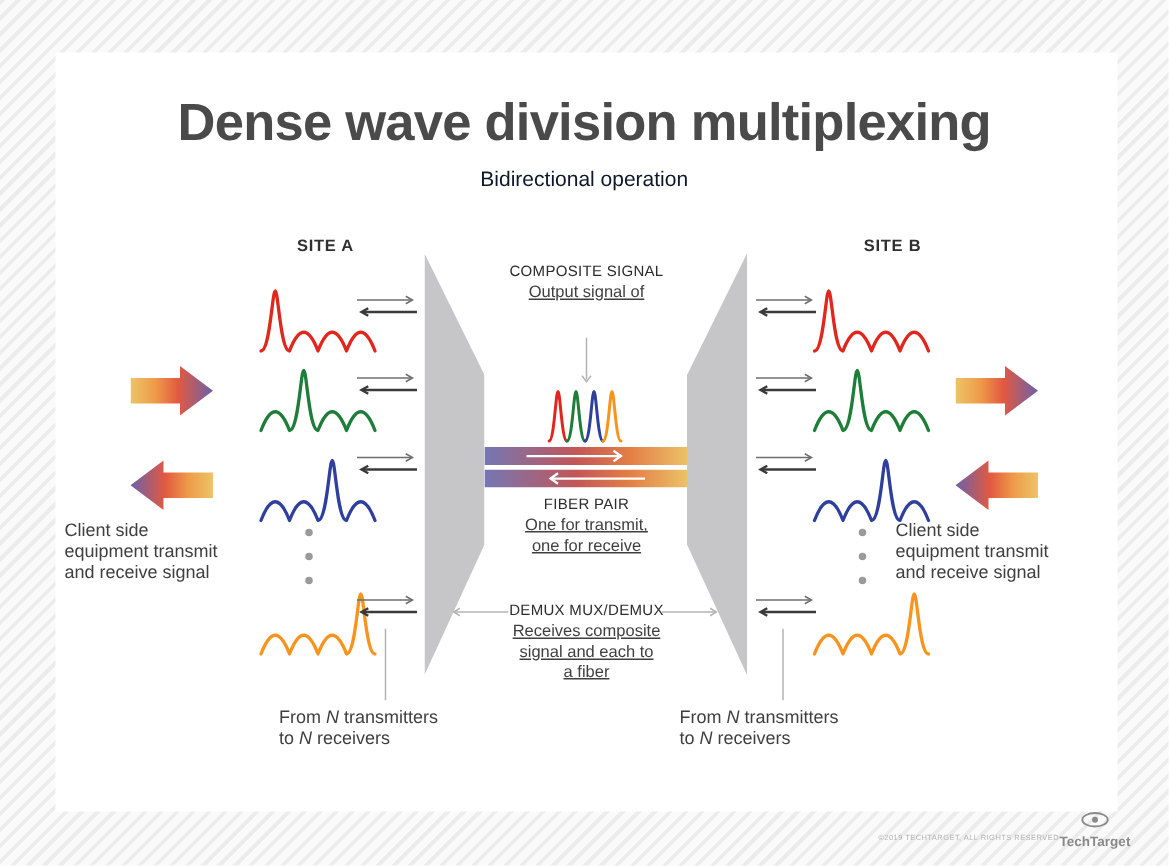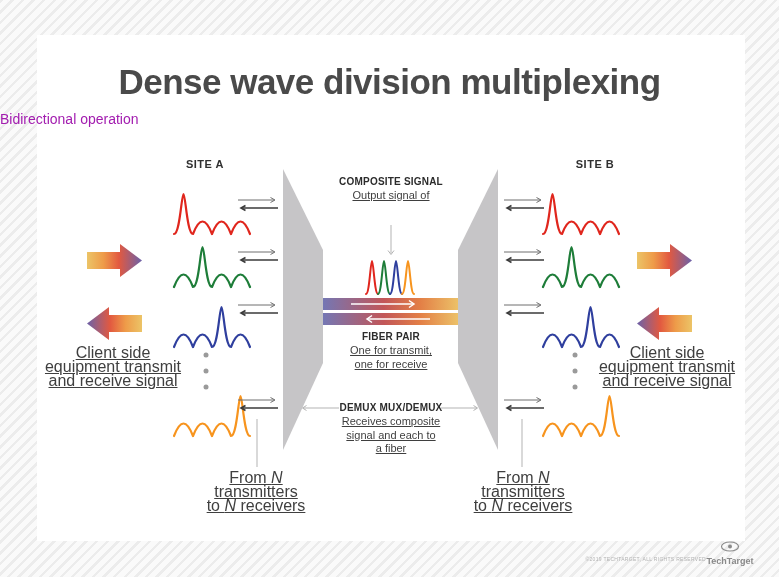--- a/index.html
+++ b/index.html
@@ -5,26 +5,26 @@
   html,body{margin:0;padding:0;}
   body{
     width:779px;height:577px;position:relative;overflow:hidden;
     font-family:"Liberation Sans",sans-serif;
     background:repeating-linear-gradient(135deg,#ececec 0 2.5px,#fafafa 2.5px 7.5px);
   }
   #app{position:absolute;inset:0;border-radius:25px;}
   .abs{position:absolute;}
   .card{left:37px;top:35px;width:708px;height:506px;background:#ffffff;}
   .title{left:0;width:779px;top:62px;text-align:center;font-size:35px;font-weight:bold;color:#4a4a4a;letter-spacing:-0.5px;}
-  .subtitle{left:0;width:779px;top:111px;text-align:left;font-size:14px;color:#a21caf;}
+  .subtitle{left:0;width:779px;top:111px;text-align:center;font-size:14px;color:#0f172a;}
   .site{width:100px;text-align:center;font-size:11px;font-weight:bold;color:#303030;letter-spacing:0.5px;}
   .ann{text-align:center;color:#3f3f3f;}
-  .ann-h{font-size:10px;font-weight:bold;color:#2c2c2c;letter-spacing:0.2px;margin-bottom:2px;}
+  .ann-h{font-size:10px;font-weight:normal;color:#2c2c2c;letter-spacing:0.2px;margin-bottom:2px;}
   .ann-l{font-size:11px;line-height:13.5px;text-decoration:underline;}
-  .client{width:140px;text-align:center;font-size:16px;line-height:14px;color:#3f3f3f;text-decoration:underline;}
+  .client{width:140px;font-size:12px;line-height:14px;color:#3f3f3f;}
   .wavepath{fill:none;stroke-width:2.2;stroke-linecap:round;stroke-linejoin:round;}
   .spikepath{fill:none;stroke-width:2;stroke-linecap:round;}
   .copyright{left:460px;top:556px;width:246px;text-align:right;font-size:5px;color:#b2b2b2;letter-spacing:0.3px;}
   .brand{left:708px;top:541px;width:44px;display:flex;flex-direction:column;align-items:center;gap:4px;}
   .brand-text{font-size:9px;font-weight:bold;color:#8a8a8a;}
   i{font-style:italic;}
 </style>
 </head>
 <body>
 
@@ -51,21 +51,21 @@
         <stop offset="1" stop-color="#6b61a9"></stop>
       </linearGradient>
     </defs>
   </svg>
 
   <div class="abs card"></div>
 
   <div class="abs title">Dense wave division multiplexing</div>
   <div class="abs subtitle">Bidirectional operation</div>
 
-  <div class="abs site" style="left:155px;top:158px">SITE A</div>
+  <div class="abs site" style="left:167px;top:158px">SITE A</div>
   <div class="abs site" style="left:545px;top:158px">SITE B</div>
 
   <svg class="abs" style="left:87px;top:243px" width="56" height="35">
     <polygon points="0,9 33,9 33,1 55,17.5 33,34 33,26 0,26" fill="url(#arrGradR)"></polygon>
   </svg>
   <svg class="abs" style="left:87px;top:306px" width="56" height="35">
     <polygon points="55,9 22,9 22,1 0,17.5 22,34 22,26 55,26" fill="url(#arrGradL)"></polygon>
   </svg>
   <div class="abs client" style="left:43px;top:346px">
     <div>Client side</div>

